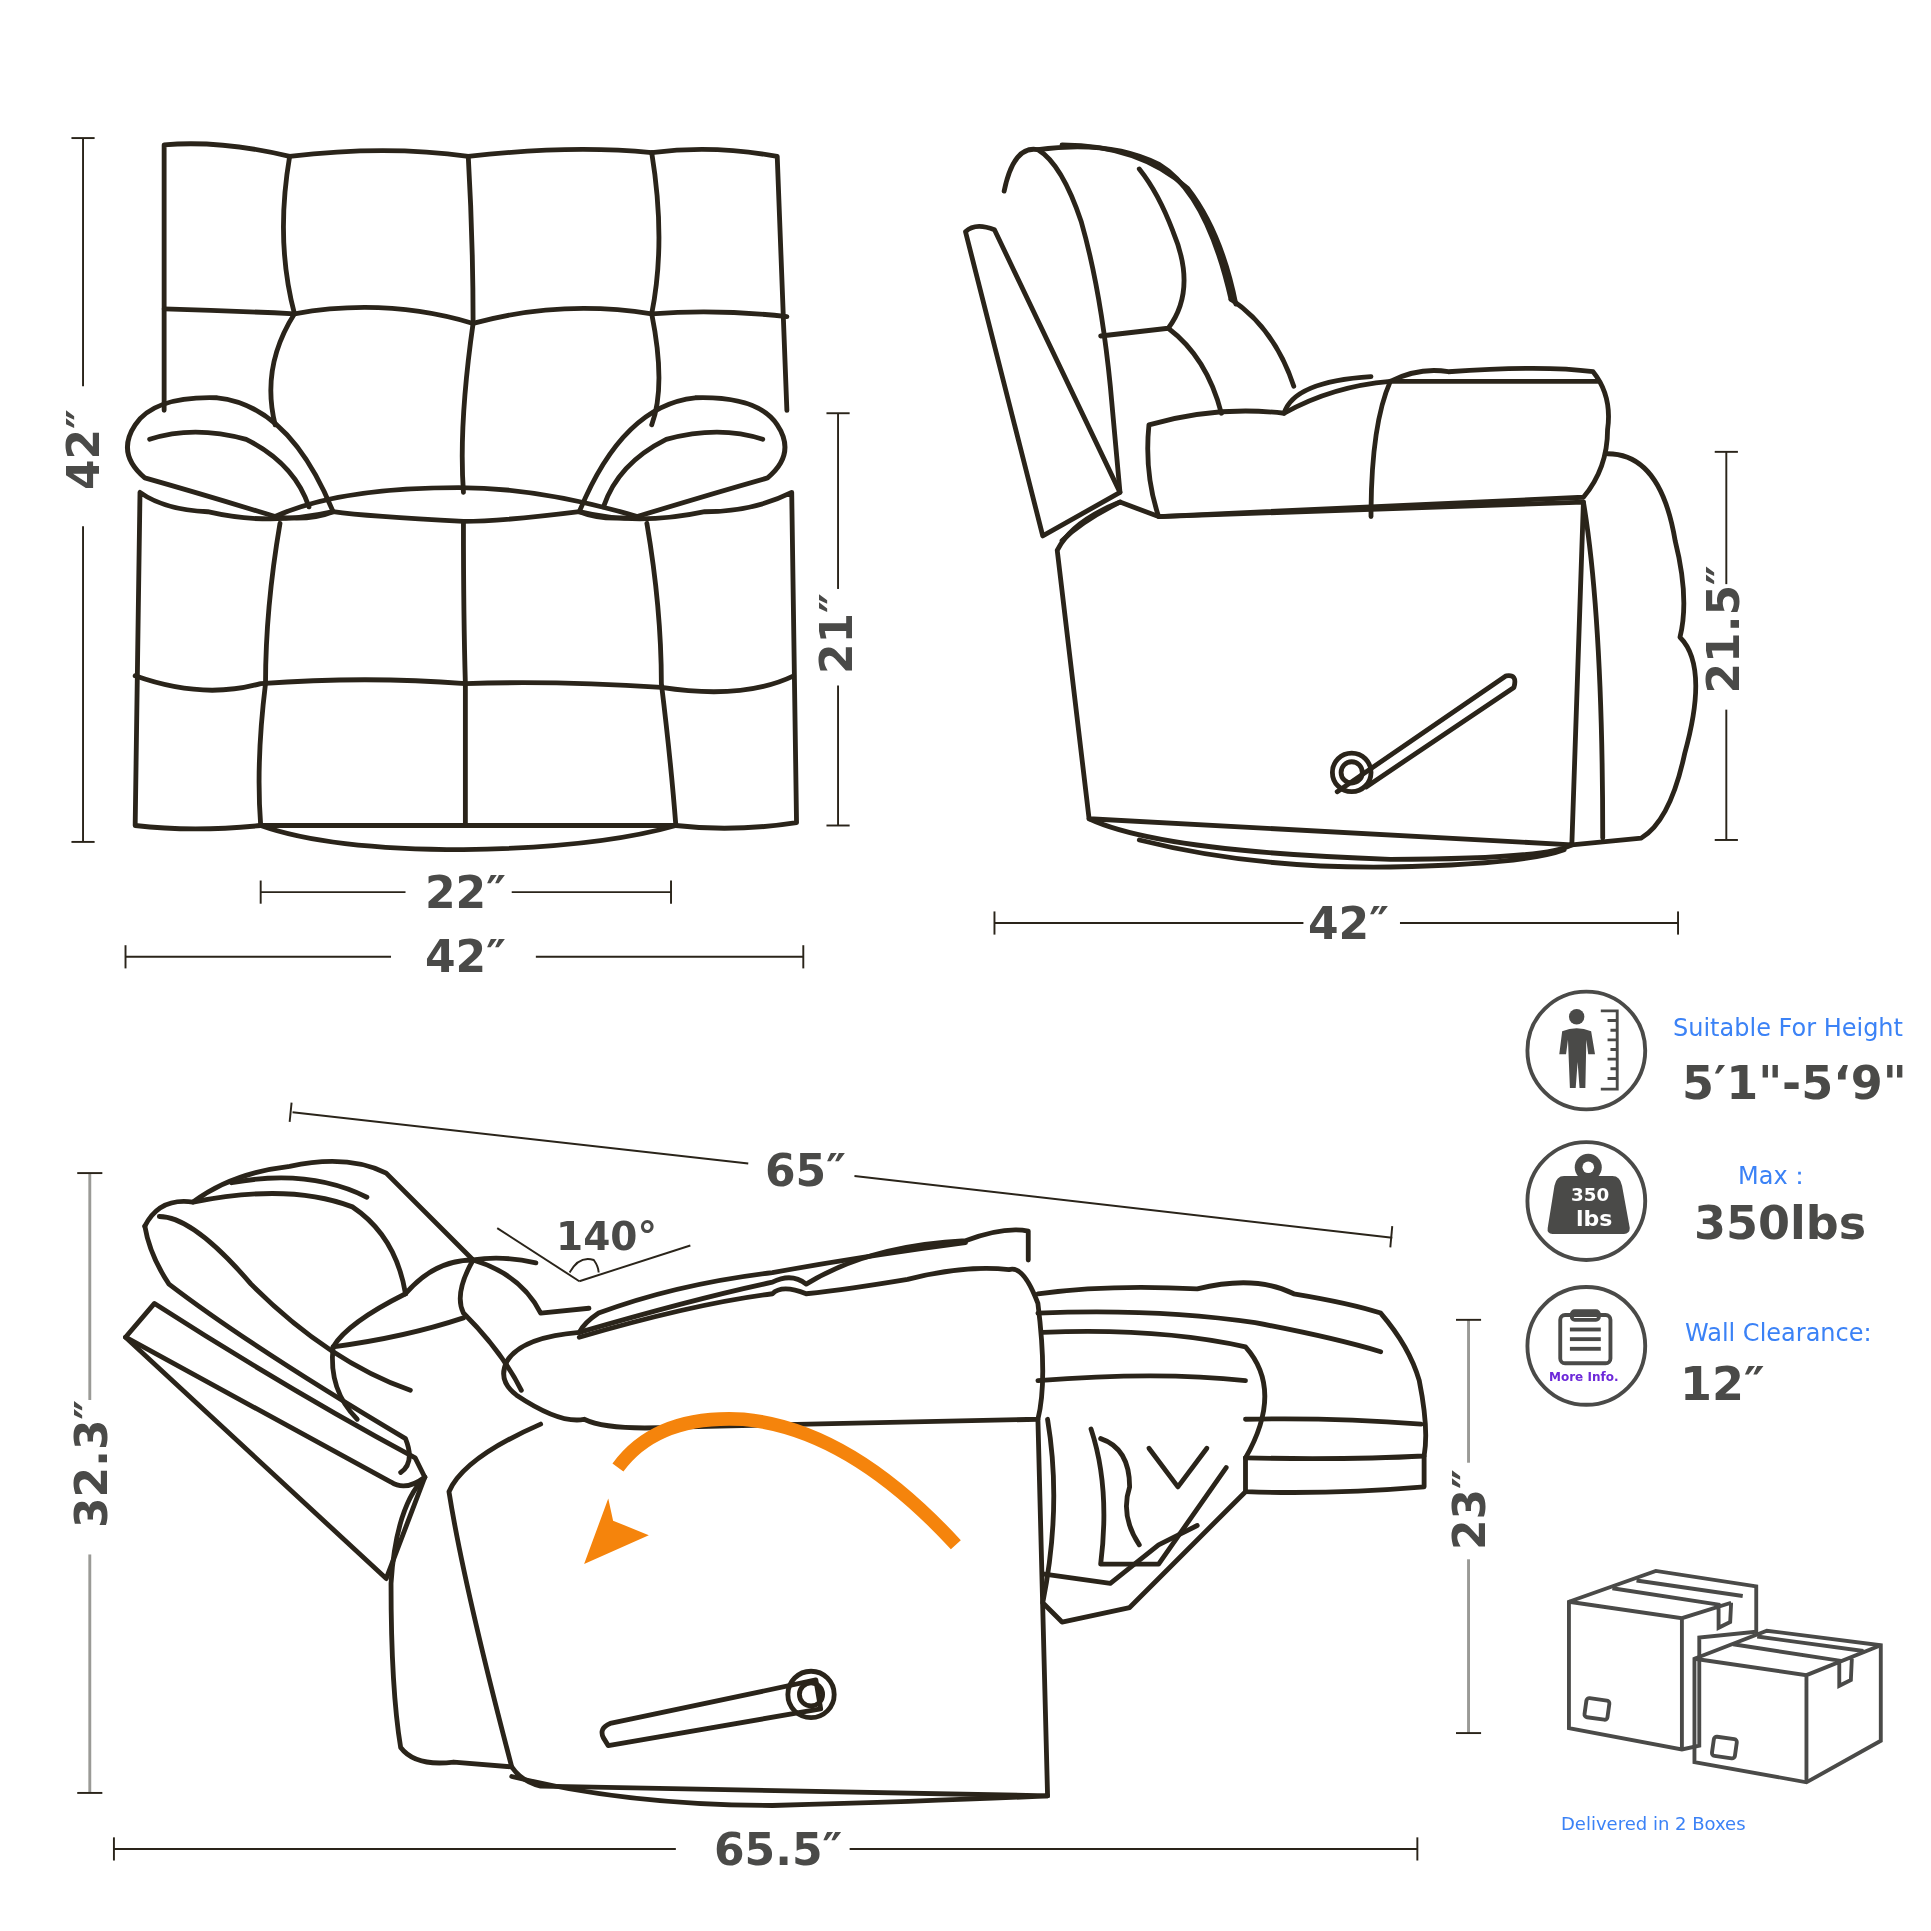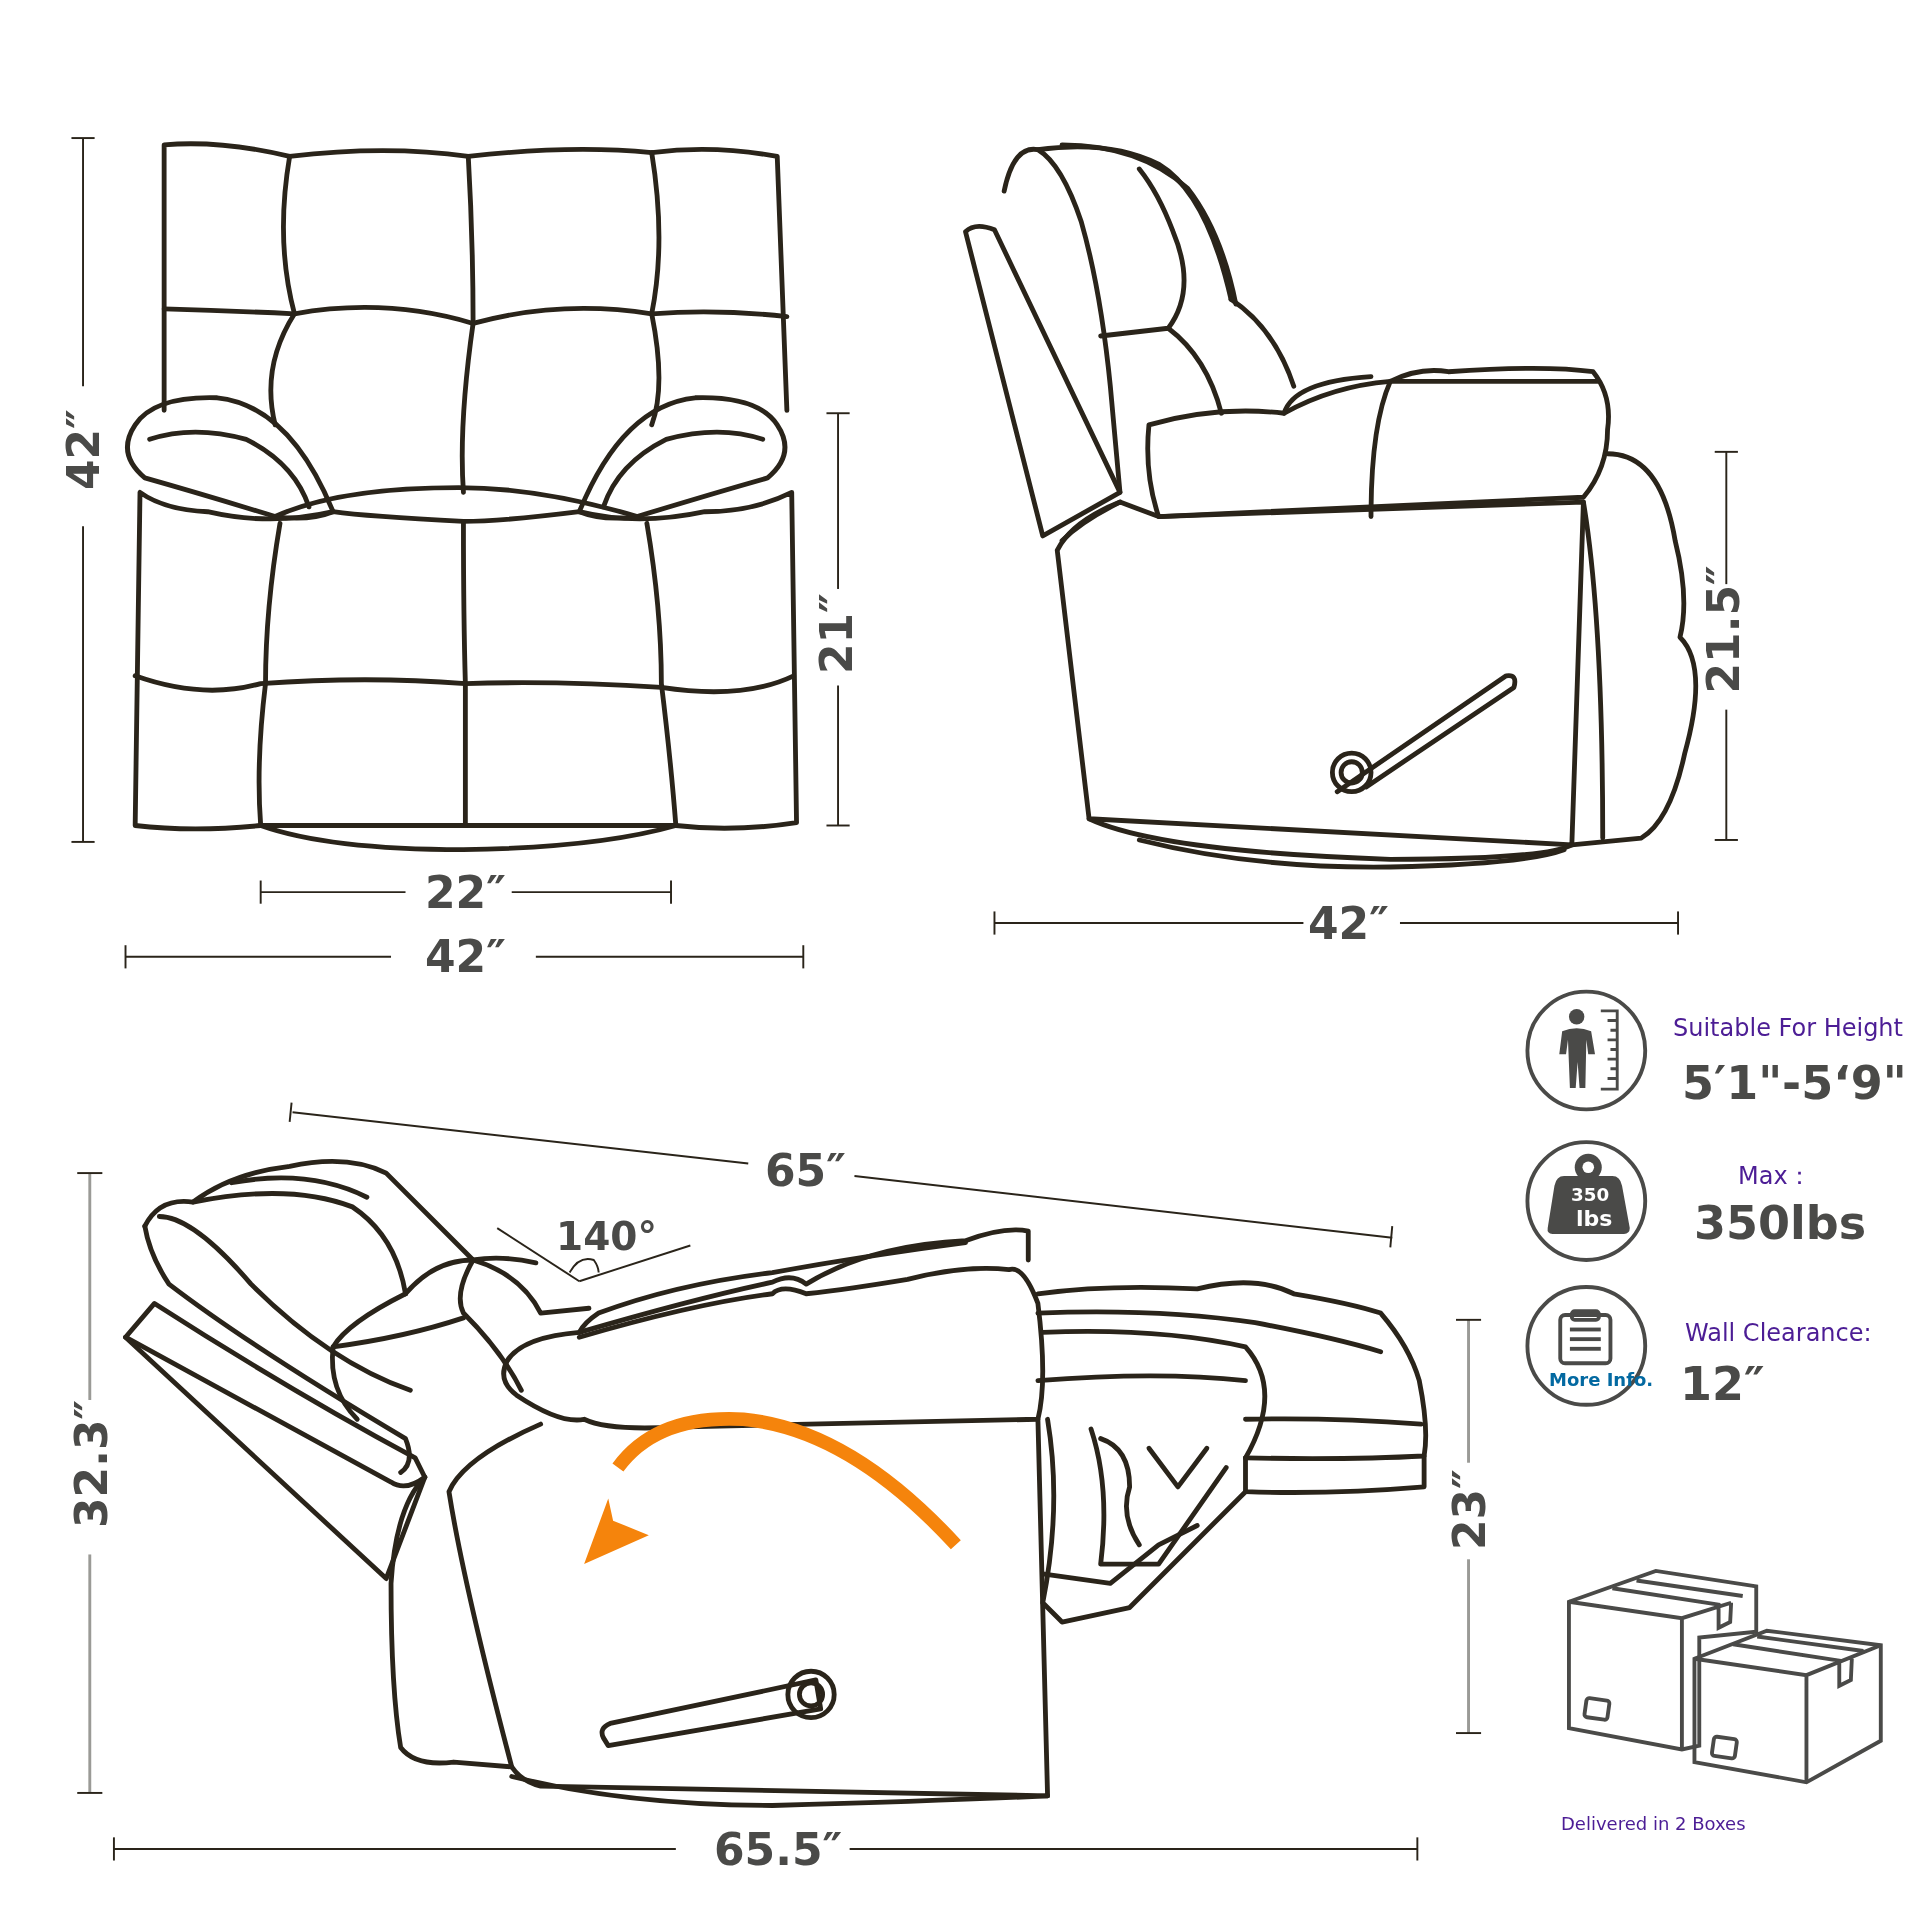--- a/index.html
+++ b/index.html
@@ -9,21 +9,21 @@
   .ln { fill: none; stroke: #2a241a; stroke-width: 5; stroke-linecap: round; stroke-linejoin: round; }
   .ln-thin { fill: none; stroke: #2a241a; stroke-width: 2; }
   .dim-line { stroke: #2a241a; stroke-width: 2; fill: none; }
   .dim-line-grey { stroke: #9a9a96; stroke-width: 3; fill: none; }
   .icon-stroke { fill: none; stroke: #4a4a48; stroke-width: 4; }
   .icon-fill { fill: #4a4a48; }
   .lbl { position: absolute; color: #4a4a48; font-weight: bold; white-space: nowrap;
          font-family: "DejaVu Sans", sans-serif; line-height: 1; }
   .dim { font-size: 44px; }
   .rot { transform-origin: center center; transform: rotate(-90deg); }
-  .info-small { position: absolute; color: #4c1d95; font-size: 24px; white-space: nowrap; line-height: 1; }
+  .info-small { position: absolute; color: #3b82f6; font-size: 24px; white-space: nowrap; line-height: 1; }
   .info-big { position: absolute; color: #4a4a48; font-size: 46px; font-weight: bold; white-space: nowrap; line-height: 1; }
   .icon-text { position: absolute; font-weight: bold; white-space: nowrap; line-height: 1; }
 </style>
 </head>
 <body>
 
 <svg class="drawing" viewBox="0 0 2000 2000" xmlns="http://www.w3.org/2000/svg">
   <defs>
     <marker id="arr" markerWidth="10" markerHeight="8" refX="9" refY="4" orient="auto">
       <path d="M0,0 L10,4 L0,8 Z" fill="#2a241a"></path>
@@ -237,18 +237,18 @@
 <div class="lbl dim" style="left:714px; top:1828px;">65.5″</div>
 
 <div class="info-small" style="left:1673px; top:1016px;">Suitable For Height</div>
 <div class="info-big" style="left:1682px; top:1060px;">5′1"-5‘9"</div>
 
 <div class="icon-text" style="left:1571px; top:1186px; font-size:18.3px; color:#ffffff;">350</div>
 <div class="icon-text" style="left:1576px; top:1208px; font-size:22px; color:#ffffff;">lbs</div>
 <div class="info-small" style="left:1738px; top:1164px;">Max：</div>
 <div class="info-big" style="left:1694px; top:1200px;">350lbs</div>
 
-<div class="icon-text" style="left:1549px; top:1371px; font-size:18px; color:#0369a1;">More Info.</div>
+<div class="icon-text" style="left:1549px; top:1371px; font-size:12px; color:#6d28d9;">More Info.</div>
 <div class="info-small" style="left:1685px; top:1321px;">Wall Clearance:</div>
 <div class="info-big" style="left:1680px; top:1361px;">12″</div>
 
 <div class="info-small" style="left:1561px; top:1815px; font-size:18px;">Delivered in 2 Boxes</div>
 
 
 </body></html>

